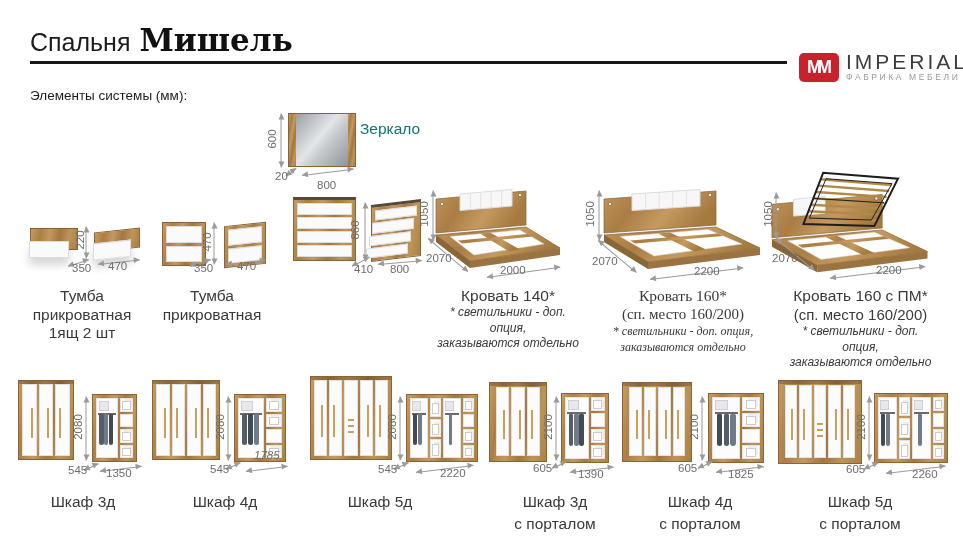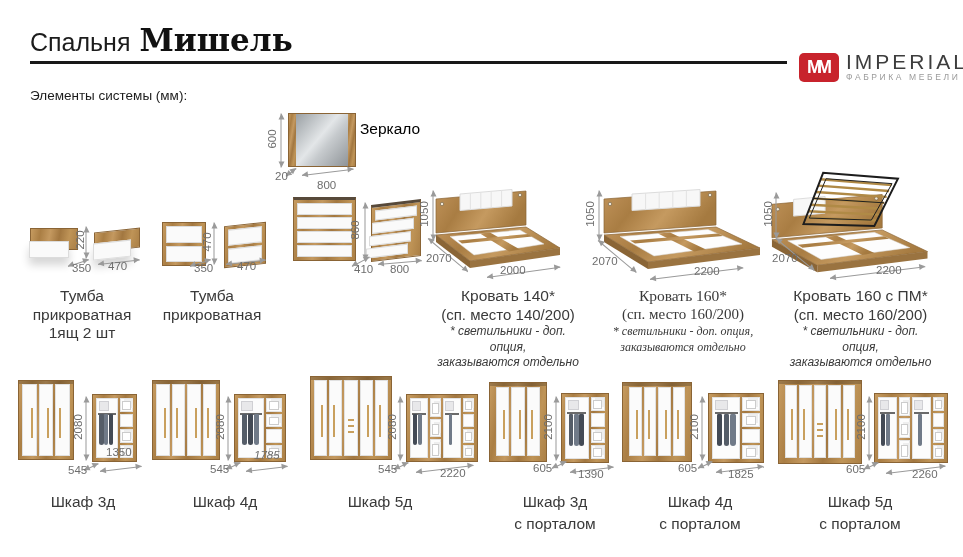--- a/index.html
+++ b/index.html
@@ -71,21 +71,21 @@
   .dt{position:absolute;font-size:11.5px;color:#6e6e6e;white-space:nowrap;}
   .dt.v{width:34px;text-align:center;transform:rotate(-90deg);}
 
   
   .cap{position:absolute;text-align:center;color:#3a3a3a;font-size:15.5px;line-height:18.5px;}
   .capb{position:absolute;text-align:center;color:#3a3a3a;}
   .capb .l1{font-size:15.5px;line-height:19px;}
   .capb .l2{font-size:15px;line-height:19px;}
   .capb .nt{font-size:12px;font-style:italic;line-height:15.5px;}
   .capw{position:absolute;text-align:center;color:#3a3a3a;font-size:15.5px;line-height:22px;}
-  .figlabel{position:absolute;font-size:15.5px;color:#000000;}
+  .figlabel{position:absolute;font-size:15.5px;color:#0f766e;}
 </style>
 </head>
 <body>
 
 <div id="page">
 
   <div class="title">
     <span class="pre">Спальня</span><span class="nm">Мишель</span>
   </div>
   <div class="hr"></div>
@@ -189,21 +189,20 @@
     <polygon points="8,50 42,76 42,83 8,57" fill="#8a6536"></polygon>
   </svg>
   <div class="dl" style="left:433px;top:190px;width:50px;transform:rotate(90deg);"></div>
   <div class="dt v" style="left:407px;top:208px;">1050</div>
   <div class="dl" style="left:428px;top:238px;width:52px;transform:rotate(40deg);"></div>
   <div class="dt" style="left:426px;top:252px;">2070</div>
   <div class="dl" style="left:487px;top:277px;width:74px;transform:rotate(-8deg);"></div>
   <div class="dt" style="left:500px;top:264px;">2000</div>
   <div class="capb" style="left:433px;top:286px;width:150px;">
     <div class="l1">Кровать 140*</div>
-    <div class="l2">(сп. место 140/200)</div>
     <div class="nt">* светильники - доп. опция,</div>
     <div class="nt">заказываются отдельно</div>
   </div>
 
   <svg style="position:absolute;left:596px;top:185px;" width="168" height="92" viewBox="0 0 168 92">
     <defs>
         <linearGradient id="g2" x1="0" y1="0" x2="1" y2="0.3">
       <stop offset="0" stop-color="#c0935a"></stop>
           <stop offset="0.35" stop-color="#a97d43"></stop>
       <stop offset="0.65" stop-color="#c59a60"></stop>
@@ -298,21 +297,21 @@
           <div class="cell bx"></div>
           <div class="cell bx"></div>
         </div>
       </div>
   </div>
   <div class="dl" style="left:86px;top:396px;width:64px;transform:rotate(90deg);"></div>
   <div class="dt v" style="left:61px;top:421px;">2080</div>
   <div class="dl" style="left:84px;top:470px;width:16px;transform:rotate(-25deg);"></div>
   <div class="dt" style="left:68px;top:464px;">545</div>
   <div class="dl" style="left:100px;top:471px;width:42px;transform:rotate(-7deg);"></div>
-  <div class="dt" style="left:106px;top:446px;">1350</div>
+  <div class="dt" style="left:106px;top:467px;">1350</div>
   <div class="capw" style="left:33px;top:491px;width:100px;">
     <div>Шкаф 3д</div>
   </div>
 
   <div class="wc wd" style="left:152px;top:380px;width:68px;height:80px;">
     <div class="door hr1"></div>
       <div class="door hl1"></div>
       <div class="door hr1"></div>
       <div class="door hl1"></div>
   </div>

